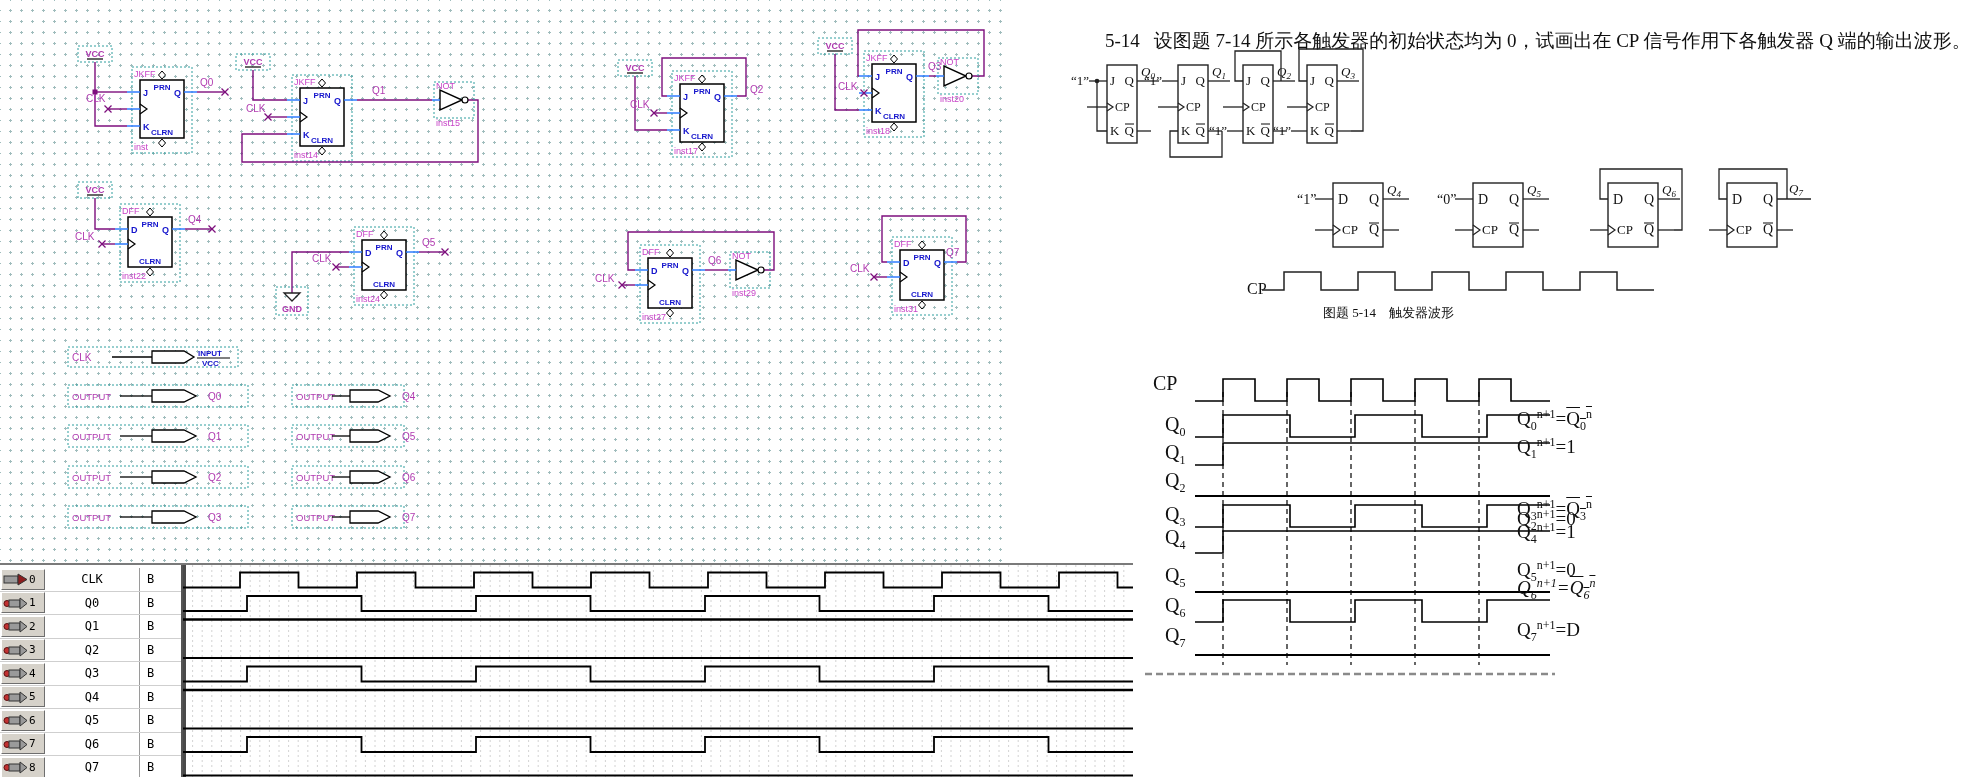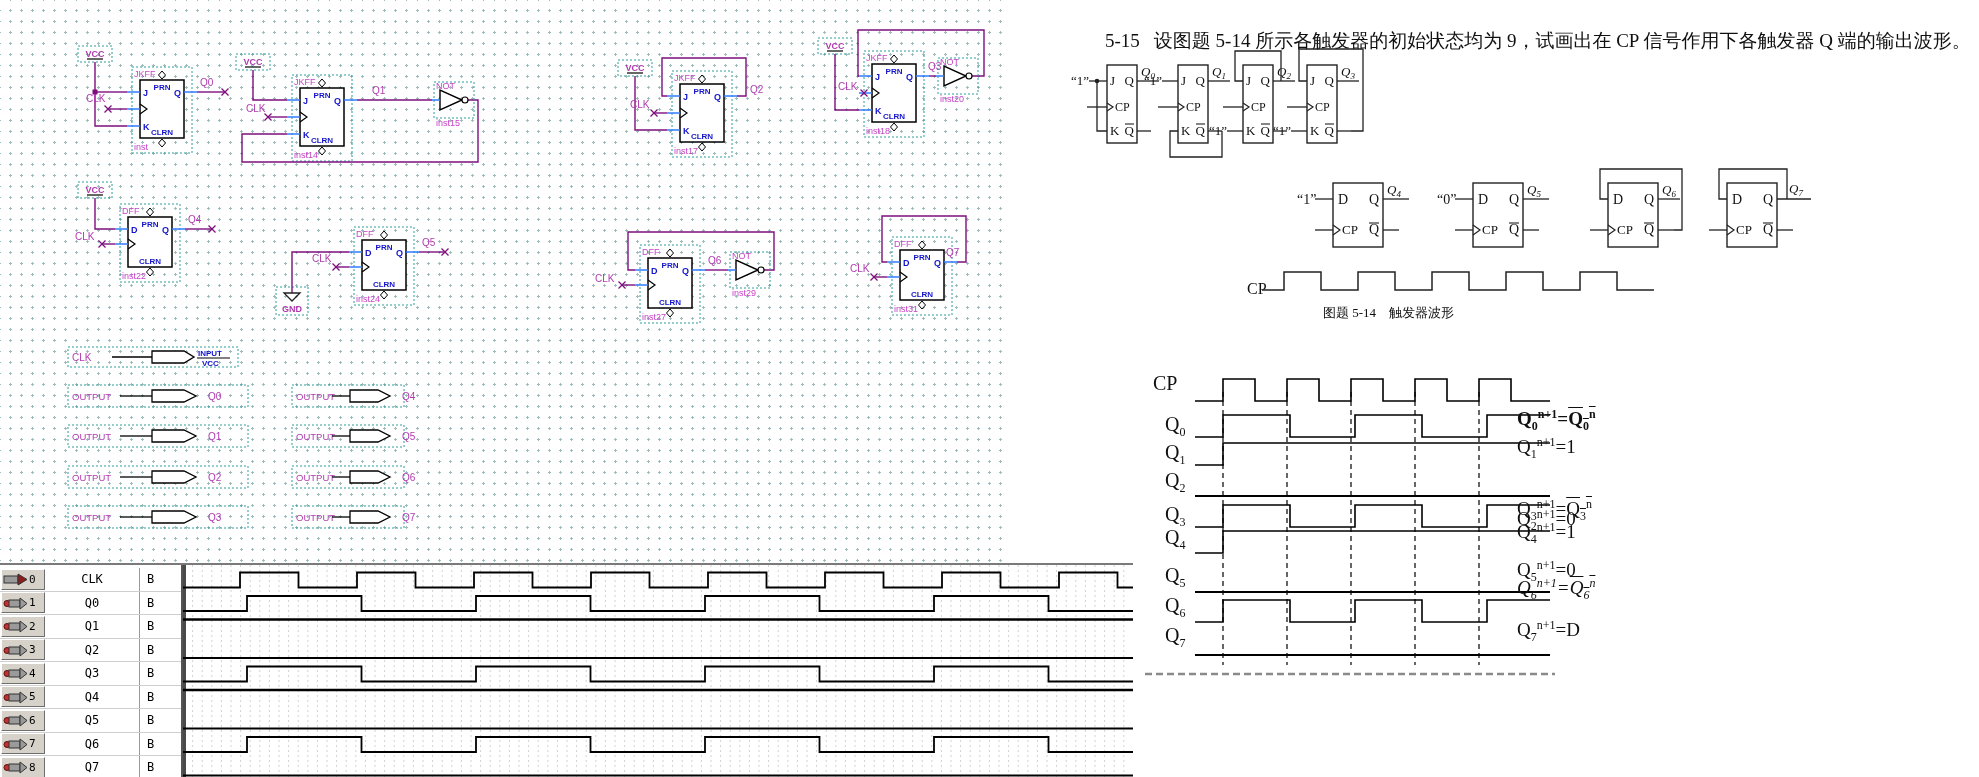--- a/index.html
+++ b/index.html
@@ -356,21 +356,21 @@
         <g>
           <rect x="292" y="506" width="112" height="22" fill="none" stroke="#2f9e9e" stroke-width="1" stroke-dasharray="2,2"></rect>
           <text x="296" y="521" fill="#b03ab0" font-size="9.5">OUTPUT</text>
           <line x1="332" y1="517" x2="350" y2="517" stroke="#000" stroke-width="1.3"></line>
           <polygon points="350,511 378,511 390,517 378,523 350,523" fill="#fff" stroke="#000" stroke-width="1.3"></polygon>
           <text x="402" y="521" fill="#b03ab0" font-size="10">Q7</text>
         </g>
       </svg>
   </div>
   <div id="textbook">
-    <div class="tb-title"><b>5-15</b><span>设图题 5-14 所示各触发器的初始状态均为 9，试画出在 CP 信号作用下各触发器 Q 端的输出波形。</span></div>
+    <div class="tb-title"><b>5-14</b><span>设图题 7-14 所示各触发器的初始状态均为 0，试画出在 CP 信号作用下各触发器 Q 端的输出波形。</span></div>
     <svg id="tbSvg" width="974" height="777">
         <rect x="102" y="65" width="30" height="78" fill="none" stroke="#222" stroke-width="1.4"></rect>
         <text x="105" y="85" font-size="13" font-family="Liberation Serif,serif" fill="#111">J</text>
         <text x="105" y="135" font-size="13" font-family="Liberation Serif,serif" fill="#111">K</text>
         <polyline points="102,103 108,107 102,111" fill="none" stroke="#222" stroke-width="1.2"></polyline>
         <text x="110" y="111" font-size="12" font-family="Liberation Serif,serif" fill="#111">CP</text>
         <text x="129" y="85" font-size="13" font-family="Liberation Serif,serif" fill="#111" text-anchor="end">Q</text>
         <text x="129" y="135" font-size="13" font-family="Liberation Serif,serif" fill="#111" text-anchor="end">Q</text>
         <line x1="120" y1="124" x2="129" y2="124" stroke="#222" stroke-width="1.1"></line>
         <polyline points="82,107 102,107" fill="none" stroke="#222" stroke-width="1.3"></polyline>
@@ -491,21 +491,21 @@
         <line x1="282" y1="392" x2="282" y2="665" stroke="#000" stroke-width="1.2" stroke-dasharray="5,4"></line>
         <line x1="346" y1="392" x2="346" y2="665" stroke="#000" stroke-width="1.2" stroke-dasharray="5,4"></line>
         <line x1="410" y1="392" x2="410" y2="665" stroke="#000" stroke-width="1.2" stroke-dasharray="5,4"></line>
         <line x1="474" y1="392" x2="474" y2="665" stroke="#000" stroke-width="1.2" stroke-dasharray="5,4"></line>
         <line x1="140" y1="674" x2="550" y2="674" stroke="#8a8a8a" stroke-width="2.5" stroke-dasharray="7,4"></line>
       </svg>
     <div class="tb-caption">图题 5-14　触发器波形</div>
     <div id="tbOverlay">
         <div class="alabel" style="left: 148px; top: 372px;">CP</div>
         <div class="alabel" style="left: 160px; top: 413px;">Q<sub>0</sub></div>
-        <div class="aformula" style="left: 512px; top: 407px; font-weight: bold;">Q<sub>0</sub><sup>n+1</sup>=<span class="ovl">Q<sub>0</sub><sup>n</sup></span></div>
+        <div class="aformula" style="left: 512px; top: 407px;">Q<sub>0</sub><sup>n+1</sup>=<span class="ovl">Q<sub>0</sub><sup>n</sup></span></div>
         <div class="alabel" style="left: 160px; top: 441px;">Q<sub>1</sub></div>
         <div class="aformula" style="left: 512px; top: 435px;">Q<sub>1</sub><sup>n+1</sup>=1</div>
         <div class="alabel" style="left: 160px; top: 469px;">Q<sub>2</sub></div>
         <div class="aformula" style="left: 512px; top: 463px; margin-top: 44px;">Q<sub>2</sub><sup>n+1</sup>=0</div>
         <div class="alabel" style="left: 160px; top: 503px;">Q<sub>3</sub></div>
         <div class="aformula" style="left: 512px; top: 497px;">Q<sub>3</sub><sup>n+1</sup>=<span class="ovl">Q<sub>3</sub><sup>n</sup></span></div>
         <div class="alabel" style="left: 160px; top: 526px;">Q<sub>4</sub></div>
         <div class="aformula" style="left: 512px; top: 520px;">Q<sub>4</sub><sup>n+1</sup>=1</div>
         <div class="alabel" style="left: 160px; top: 564px;">Q<sub>5</sub></div>
         <div class="aformula" style="left: 512px; top: 558px;">Q<sub>5</sub><sup>n+1</sup>=0</div>

